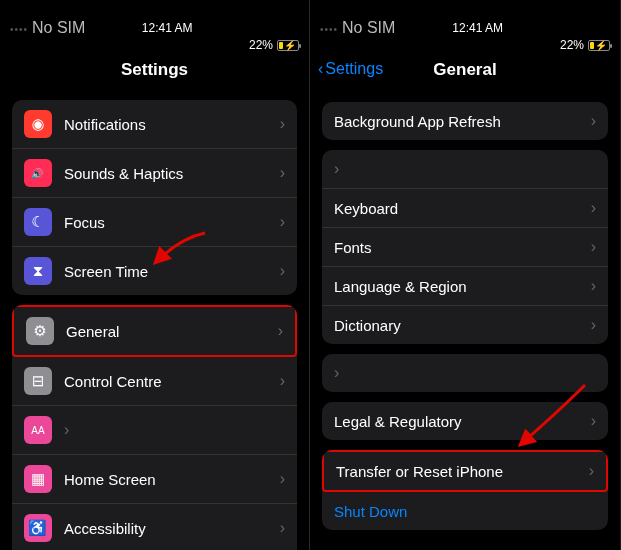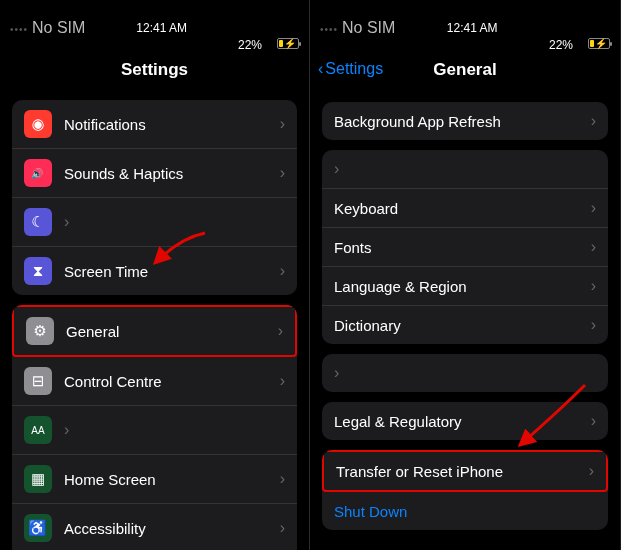--- a/index.html
+++ b/index.html
@@ -2,41 +2,41 @@
 <html><head>
 <meta charset="utf-8">
 <style>
   * { margin: 0; padding: 0; box-sizing: border-box; font-family: -apple-system, "Helvetica Neue", Arial, sans-serif; }
   body { background: #1b1b1b; width: 621px; height: 550px; overflow: hidden; display: flex; }
   .pane { width: 310px; height: 550px; background: #000; position: relative; overflow: hidden; }
   .pane.left { border-right: 1px solid #2a2a2a; }
   .status { display: flex; justify-content: space-between; align-items: center; padding: 4px 10px 2px; color: #fff; font-size: 12px; }
   .status .sim { font-size: 16px; color: #bbb; }
   .status .dots { font-size: 10px; letter-spacing: 1px; margin-right: 4px; color: #555; }
-  .status .right { display: flex; gap: 15px; margin-top: 34px; }
+  .status .right { display: flex; align-items: center; gap: 4px; margin-top: 34px; }
   .batt-icon { display: inline-block; width: 22px; height: 11px; border: 1px solid #888; border-radius: 2px; position: relative; }
   .batt-icon::after { content: ""; position: absolute; right: -3px; top: 3px; width: 2px; height: 4px; background: #888; border-radius: 1px; }
   .batt-icon .fill { position: absolute; left: 1px; top: 1px; bottom: 1px; width: 22%; background: #ffd60a; border-radius: 1px; }
   .bolt { position: absolute; left: 6px; top: -1px; font-size: 10px; color: #000; }
   .titlebar { text-align: center; padding: 6px 0 10px; position: relative; }
   .titlebar h1 { color: #fff; font-size: 17px; font-weight: 600; }
   .back { position: absolute; left: 8px; top: 6px; color: #0a84ff; font-size: 16px; display: flex; align-items: center; gap: 2px; }
   .group { margin: 10px 12px; background: #1c1c1e; border-radius: 10px; overflow: hidden; }
   .row { display: flex; align-items: center; padding: 10px 12px; border-bottom: 0.5px solid #333; position: relative; min-height: 38px; }
   .row:last-child { border-bottom: none; }
   .row .icon { width: 28px; height: 28px; border-radius: 6px; margin-right: 12px; display: flex; align-items: center; justify-content: center; font-size: 15px; color: #fff; flex-shrink: 0; }
   .row .label { color: #fff; font-size: 15px; flex: 1; }
   .row .chev { color: #666; font-size: 16px; }
   .row.blue .label { color: #0a84ff; }
   .highlight { border: 2px solid #e10600; border-radius: 4px; }
   .ic-red { background: #ff3b30; }
   .ic-pink { background: #ff2d55; }
   .ic-indigo { background: #5856d6; }
   .ic-gray { background: #8e8e93; }
-  .ic-blue { background: #14532d; }
+  .ic-blue { background: #ec4899; }
   .ic-teal { background: #30b0c7; }
   .arrow { position: absolute; pointer-events: none; }
   .arrow.a1 { left: 150px; top: 228px; width: 60px; height: 40px; }
   .arrow.a2 { right: 30px; top: 380px; width: 80px; height: 70px; }
   .right-scroll { height: calc(100% - 48px); overflow: hidden; }
 </style>
 </head>
 <body>
 
 <div class="pane left">
@@ -60,20 +60,21 @@
         <span class="label">Notifications</span>
         <span class="chev">›</span>
       </div>
       <div class="row">
         <span class="icon ic-pink" style="font-size: 10px;">🔊</span>
         <span class="label">Sounds &amp; Haptics</span>
         <span class="chev">›</span>
       </div>
       <div class="row">
         <span class="icon ic-indigo" style="font-size: 15px;">☾</span>
+        <span class="label">Focus</span>
         <span class="chev">›</span>
       </div>
       <div class="row">
         <span class="icon ic-indigo" style="font-size: 15px;">⧗</span>
         <span class="label">Screen Time</span>
         <span class="chev">›</span>
       </div>
     </div>
   <div class="group">
       <div class="row highlight">

